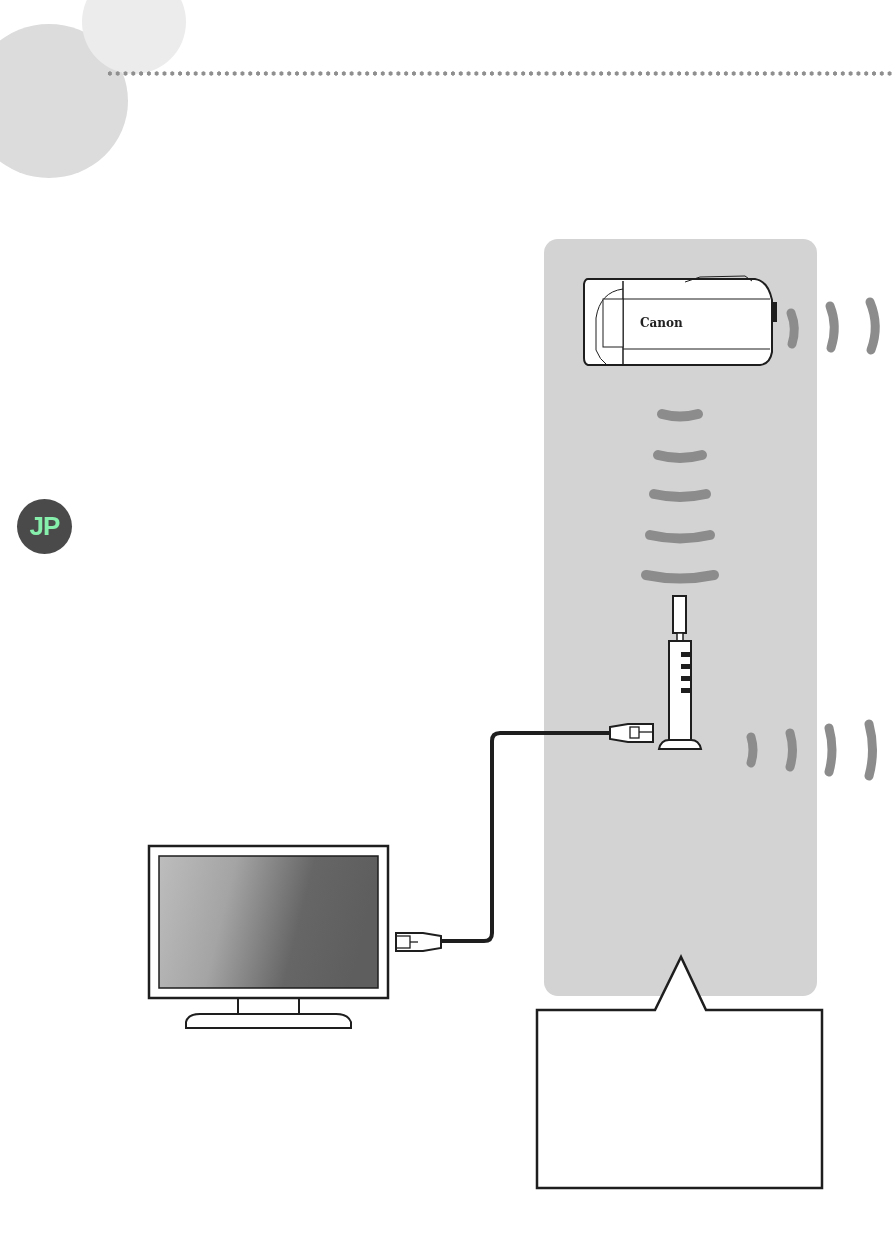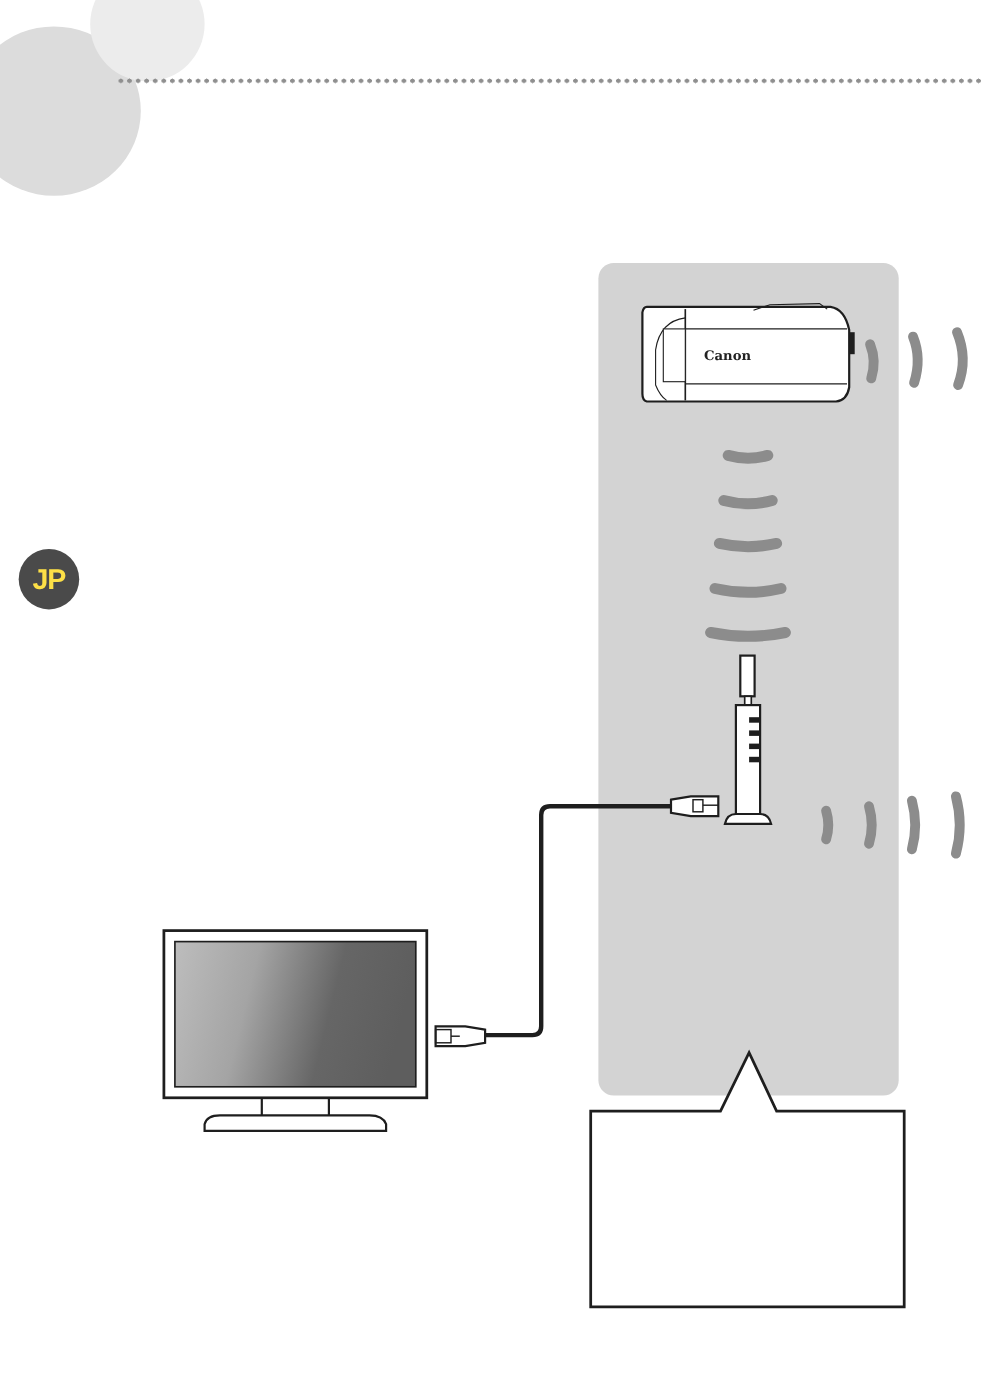--- a/index.html
+++ b/index.html
@@ -4,21 +4,21 @@
 <style>
   html, body { margin:0; padding:0; background:#ffffff; }
   body { width:893px; height:1259px; position:relative; overflow:hidden; font-family:"Liberation Sans", sans-serif; }
   .abs { position:absolute; }
   .circle-big { left:-30px; top:24px; width:158px; height:154px; border-radius:50%; background:#dcdcdc; }
   .circle-small { left:82px; top:-30px; width:104px; height:104px; border-radius:50%; background:#ececec; }
   .dots { left:106px; top:71px; width:787px; height:5px;
           background-image: radial-gradient(circle, #8f8f8f 2px, transparent 2.2px);
           background-size:7.8px 5px; background-repeat:repeat-x; }
   .jp-badge { left:17px; top:499px; width:55px; height:55px; border-radius:50%; background:#4a4a4a;
-              color:#fde047; font-weight:bold; font-size:26px; line-height:55px; text-align:center; letter-spacing:-1px; }
+              color:#86efac; font-weight:bold; font-size:26px; line-height:55px; text-align:center; letter-spacing:-1px; }
   .panel { left:544px; top:239px; width:273px; height:757px; background:#d3d3d3; border-radius:14px; }
   svg { position:absolute; left:0; top:0; }
   .callout-space { left:540px; top:1012px; width:280px; height:176px; }
   .brand { font-family:"DejaVu Serif", serif; font-weight:bold; font-size:12px; fill:#222; }
 </style>
 </head>
 <body>
 
 <div class="abs circle-big"></div>
 <div class="abs circle-small"></div>

